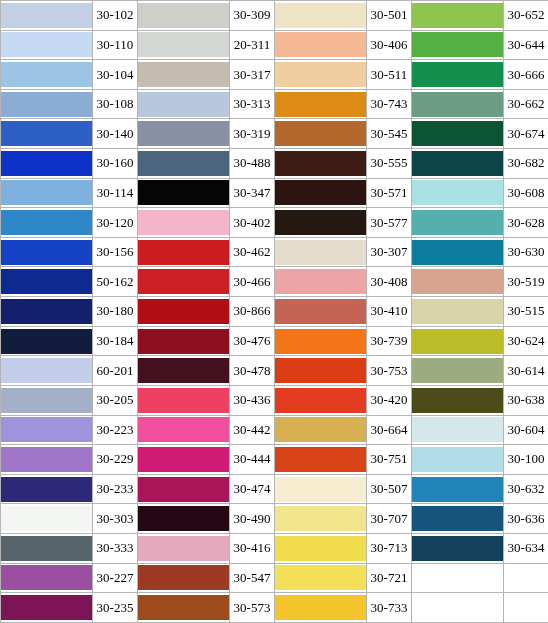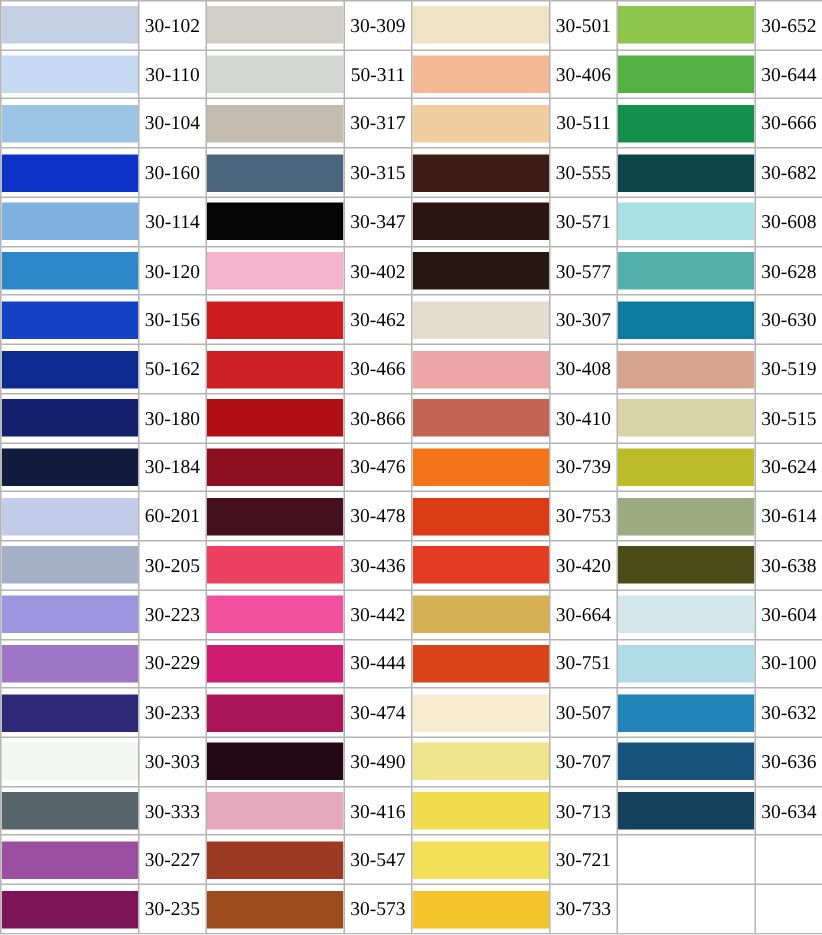--- a/index.html
+++ b/index.html
@@ -78,21 +78,21 @@
         <td class="code">30-652</td>
       </tr>
       <tr>
         <td class="swatch">
           <span class="fill" style="background: rgb(197, 218, 242);"></span>
         </td>
         <td class="code">30-110</td>
         <td class="swatch">
           <span class="fill" style="background: rgb(212, 214, 212);"></span>
         </td>
-        <td class="code">50-311</td>
+        <td class="code">20-311</td>
         <td class="swatch">
           <span class="fill" style="background: rgb(244, 184, 148);"></span>
         </td>
         <td class="code">30-406</td>
         <td class="swatch">
           <span class="fill" style="background: rgb(84, 176, 64);"></span>
         </td>
         <td class="code">30-644</td>
       </tr>
       <tr>
@@ -108,27 +108,63 @@
           <span class="fill" style="background: rgb(240, 206, 160);"></span>
         </td>
         <td class="code">30-511</td>
         <td class="swatch">
           <span class="fill" style="background: rgb(20, 144, 76);"></span>
         </td>
         <td class="code">30-666</td>
       </tr>
       <tr>
         <td class="swatch">
+          <span class="fill" style="background: rgb(139, 172, 212);"></span>
+        </td>
+        <td class="code">30-108</td>
+        <td class="swatch">
+          <span class="fill" style="background: rgb(184, 199, 220);"></span>
+        </td>
+        <td class="code">30-313</td>
+        <td class="swatch">
+          <span class="fill" style="background: rgb(220, 140, 20);"></span>
+        </td>
+        <td class="code">30-743</td>
+        <td class="swatch">
+          <span class="fill" style="background: rgb(108, 156, 132);"></span>
+        </td>
+        <td class="code">30-662</td>
+      </tr>
+      <tr>
+        <td class="swatch">
+          <span class="fill" style="background: rgb(45, 95, 196);"></span>
+        </td>
+        <td class="code">30-140</td>
+        <td class="swatch">
+          <span class="fill" style="background: rgb(136, 144, 164);"></span>
+        </td>
+        <td class="code">30-319</td>
+        <td class="swatch">
+          <span class="fill" style="background: rgb(180, 104, 44);"></span>
+        </td>
+        <td class="code">30-545</td>
+        <td class="swatch">
+          <span class="fill" style="background: rgb(12, 84, 52);"></span>
+        </td>
+        <td class="code">30-674</td>
+      </tr>
+      <tr>
+        <td class="swatch">
           <span class="fill" style="background: rgb(13, 50, 200);"></span>
         </td>
         <td class="code">30-160</td>
         <td class="swatch">
           <span class="fill" style="background: rgb(74, 101, 124);"></span>
         </td>
-        <td class="code">30-315</td>
+        <td class="code">30-488</td>
         <td class="swatch">
           <span class="fill" style="background: rgb(60, 28, 20);"></span>
         </td>
         <td class="code">30-555</td>
         <td class="swatch">
           <span class="fill" style="background: rgb(12, 68, 72);"></span>
         </td>
         <td class="code">30-682</td>
       </tr>
       <tr>

